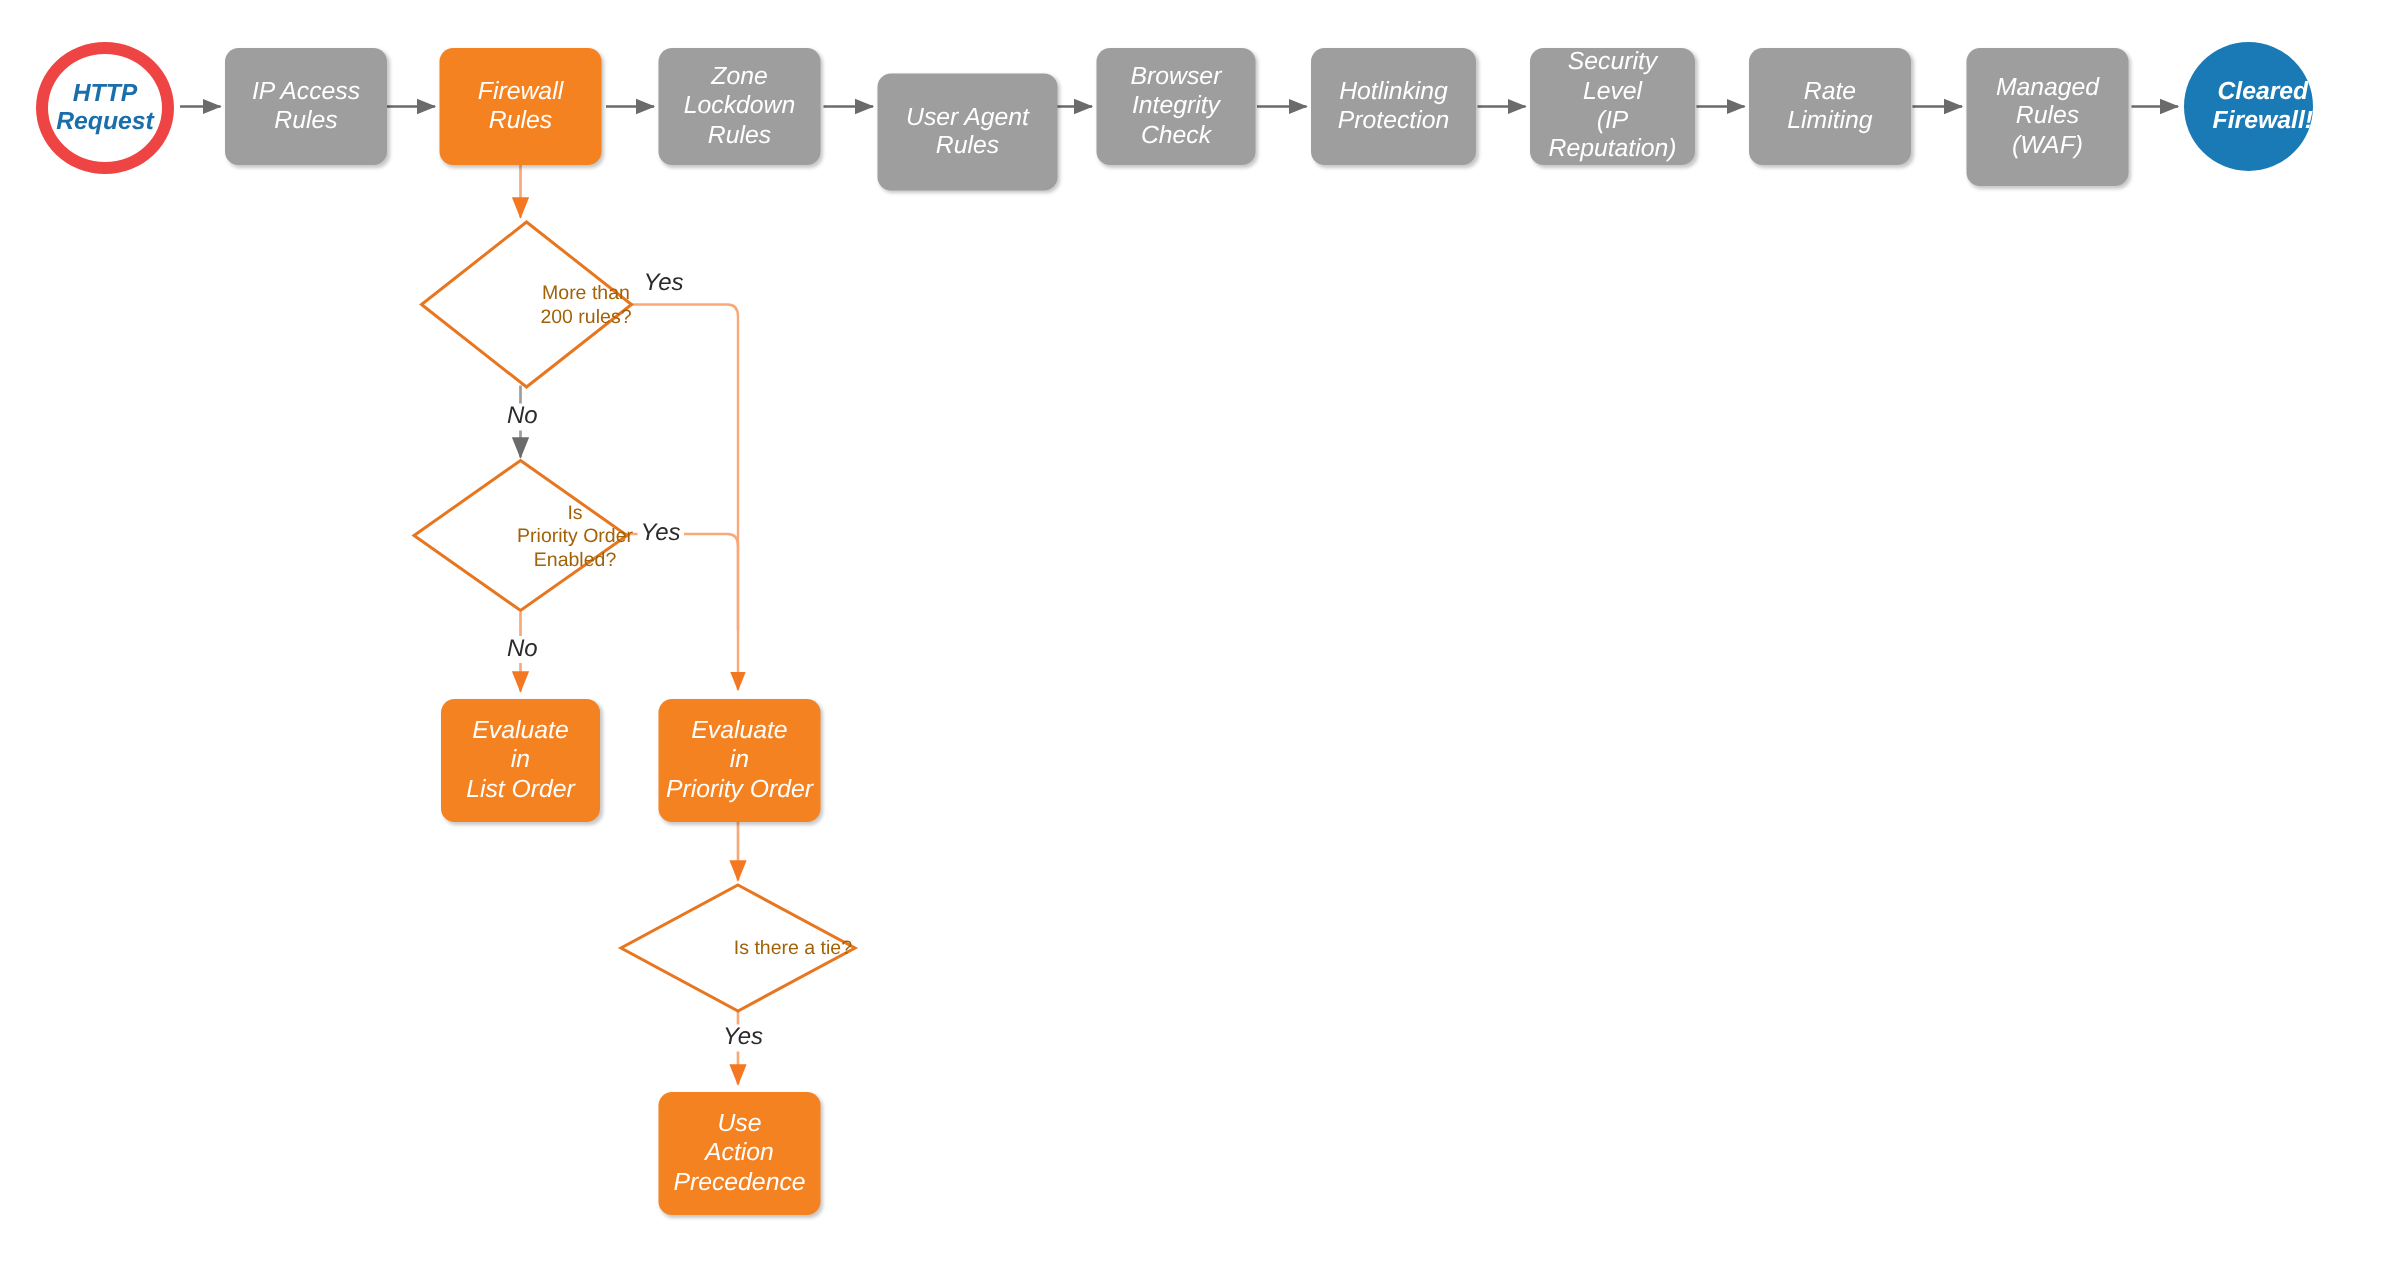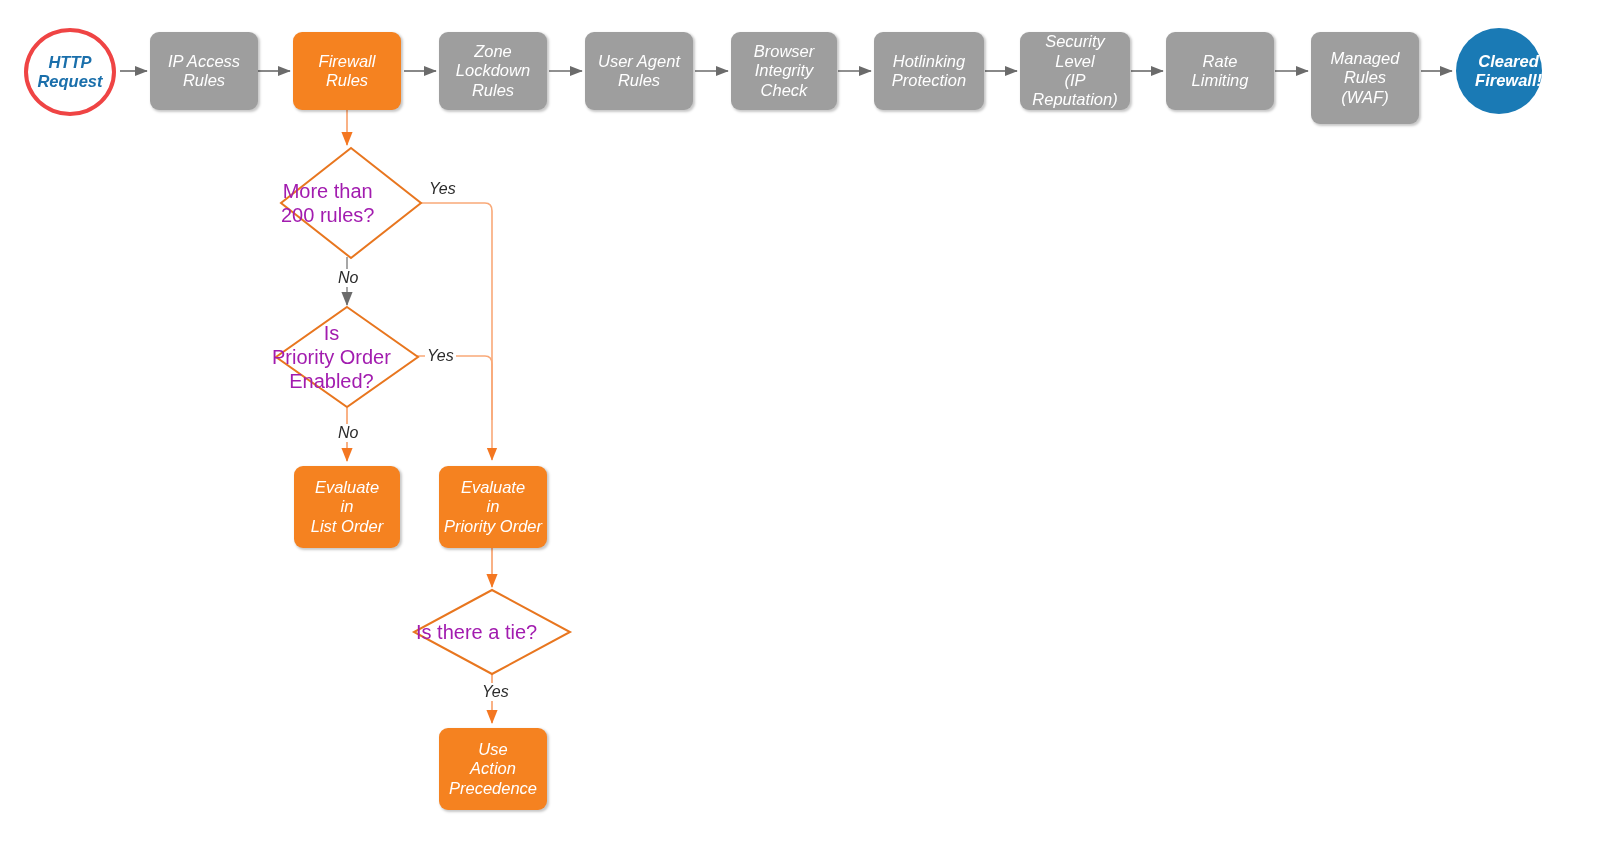--- a/index.html
+++ b/index.html
@@ -50,36 +50,36 @@
     box-shadow: 1.5px 1.5px 2.5px rgba(0,0,0,0.22);
   }
   .circle {
     border-radius: 50%;
     font-style: italic;
     font-weight: bold;
     font-size: 16.5px;
   }
   .circle-start {
     background: #ffffff;
-    border: 4px solid #ef4444;
+    border: 8px solid #ef4444;
     color: #1a6fab;
   }
   .circle-end {
     background: #1a7ab5;
     color: #ffffff;
     justify-content: flex-end;
   }
   .diamond-label {
     position: absolute;
     display: flex;
     align-items: center;
-    justify-content: flex-start;
+    justify-content: flex-end;
     text-align: center;
-    font-size: 20px;
-    color: #a21caf;
+    font-size: 13px;
+    color: #a16207;
     line-height: 1.2;
     pointer-events: none;
   }
   .edge-label {
     position: absolute;
     font-size: 16px;
     font-style: italic;
     color: #2b2b2b;
     white-space: nowrap;
     background: #ffffff;
@@ -147,21 +147,21 @@
     <span style="white-space:pre-line;">Firewall
 Rules</span>
   </div>
 
   <div class="node box box-gray" style="left:439px; top:32px; width:108px; height:78px;">
     <span style="white-space:pre-line;">Zone
 Lockdown
 Rules</span>
   </div>
 
-  <div class="node box box-gray" style="left:585px; top:32px; width:108px; height:78px;">
+  <div class="node box box-gray" style="left:585px; top:49px; width:120px; height:78px;">
     <span style="white-space:pre-line;">User Agent
 Rules</span>
   </div>
 
   <div class="node box box-gray" style="left:731px; top:32px; width:106px; height:78px;">
     <span style="white-space:pre-line;">Browser
 Integrity
 Check</span>
   </div>
 

